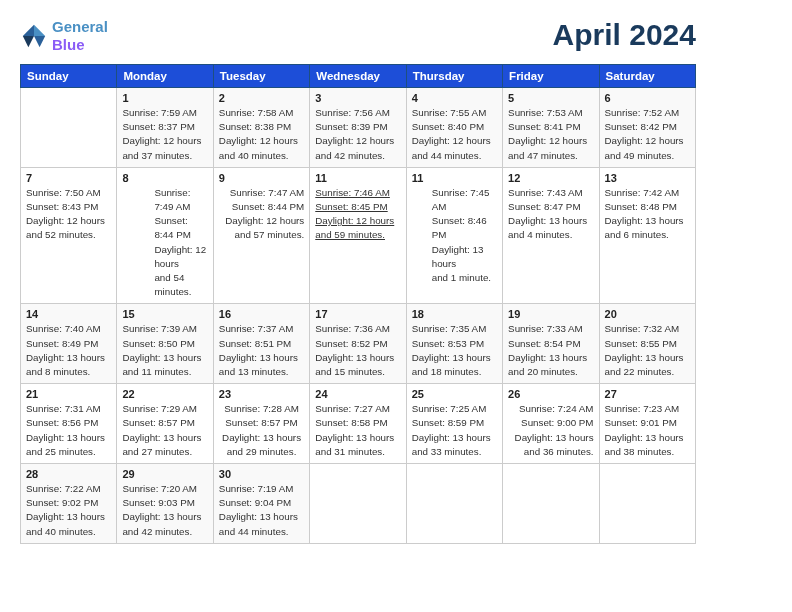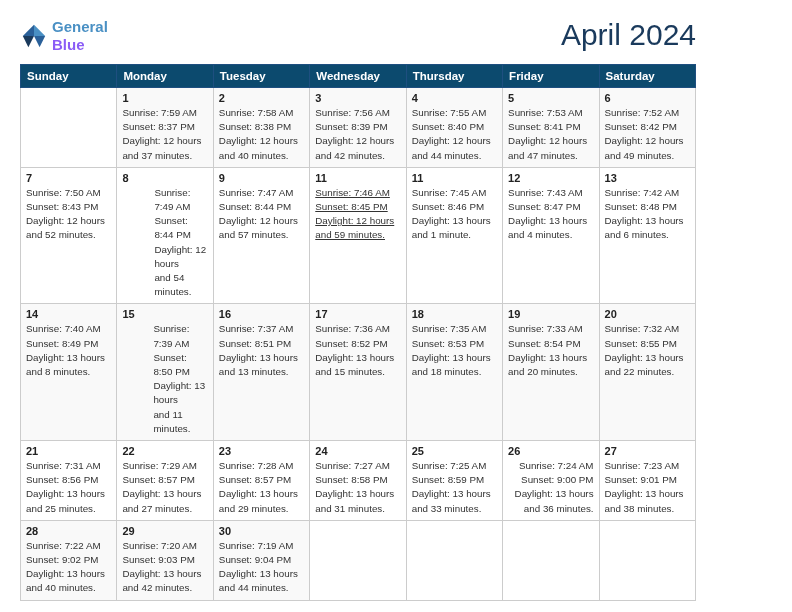--- a/index.html
+++ b/index.html
@@ -38,34 +38,34 @@
     }
     .logo-icon {
       width: 28px;
       height: 28px;
     }
     .title-block {
       text-align: right;
     }
     .main-title {
       font-size: 30px;
-      font-weight: normal;
+      font-weight: bold;
       color: #1a3a5c;
     }
     .subtitle {
       font-size: 14px;
       color: #444;
     }
     .calendar {
       width: 100%;
       border-collapse: collapse;
       font-size: 10.5px;
     }
     .calendar thead tr th {
-      background-color: #0c4a6e;
+      background-color: #1d4ed8;
       color: #fff;
       padding: 5px 6px;
       text-align: left;
       font-size: 11.5px;
       font-weight: bold;
       border: 1px solid #1e4f80;
     }
     .calendar tbody tr td {
       border: 1px solid #ccc;
       padding: 4px 5px;
@@ -183,35 +183,35 @@
           </td>
           <td>
             <span class="day-num">8</span>
             <div class="day-info" style="white-space: pre-line; margin-left: 32px;">Sunrise: 7:49 AM
 Sunset: 8:44 PM
 Daylight: 12 hours
 and 54 minutes.</div>
           </td>
           <td>
             <span class="day-num">9</span>
-            <div class="day-info" style="white-space: pre-line;">Sunrise: 7:47 AM
+            <div class="day-info" style="white-space: pre-line; text-align: right;">Sunrise: 7:47 AM
 Sunset: 8:44 PM
 Daylight: 12 hours
 and 57 minutes.</div>
           </td>
           <td>
             <span class="day-num">11</span>
             <div class="day-info" style="white-space: pre-line; text-decoration: underline;">Sunrise: 7:46 AM
 Sunset: 8:45 PM
 Daylight: 12 hours
 and 59 minutes.</div>
           </td>
           <td>
             <span class="day-num">11</span>
-            <div class="day-info" style="white-space: pre-line;">Sunrise: 7:45 AM
+            <div class="day-info" style="white-space: pre-line; margin-left: 20px;">Sunrise: 7:45 AM
 Sunset: 8:46 PM
 Daylight: 13 hours
 and 1 minute.</div>
           </td>
           <td>
             <span class="day-num">12</span>
             <div class="day-info" style="white-space: pre-line;">Sunrise: 7:43 AM
 Sunset: 8:47 PM
 Daylight: 13 hours
 and 4 minutes.</div>
@@ -227,21 +227,21 @@
         <tr>
           <td>
             <span class="day-num">14</span>
             <div class="day-info" style="white-space: pre-line;">Sunrise: 7:40 AM
 Sunset: 8:49 PM
 Daylight: 13 hours
 and 8 minutes.</div>
           </td>
           <td>
             <span class="day-num">15</span>
-            <div class="day-info" style="white-space: pre-line; margin-left: 31px;">Sunrise: 7:39 AM
+            <div class="day-info" style="white-space: pre-line;">Sunrise: 7:39 AM
 Sunset: 8:50 PM
 Daylight: 13 hours
 and 11 minutes.</div>
           </td>
           <td>
             <span class="day-num">16</span>
             <div class="day-info" style="white-space: pre-line;">Sunrise: 7:37 AM
 Sunset: 8:51 PM
 Daylight: 13 hours
 and 13 minutes.</div>
@@ -285,21 +285,21 @@
           </td>
           <td>
             <span class="day-num">22</span>
             <div class="day-info" style="white-space: pre-line;">Sunrise: 7:29 AM
 Sunset: 8:57 PM
 Daylight: 13 hours
 and 27 minutes.</div>
           </td>
           <td>
             <span class="day-num">23</span>
-            <div class="day-info" style="white-space: pre-line;">Sunrise: 7:28 AM
+            <div class="day-info" style="white-space: pre-line; text-align: center;">Sunrise: 7:28 AM
 Sunset: 8:57 PM
 Daylight: 13 hours
 and 29 minutes.</div>
           </td>
           <td>
             <span class="day-num">24</span>
             <div class="day-info" style="white-space: pre-line;">Sunrise: 7:27 AM
 Sunset: 8:58 PM
 Daylight: 13 hours
 and 31 minutes.</div>

